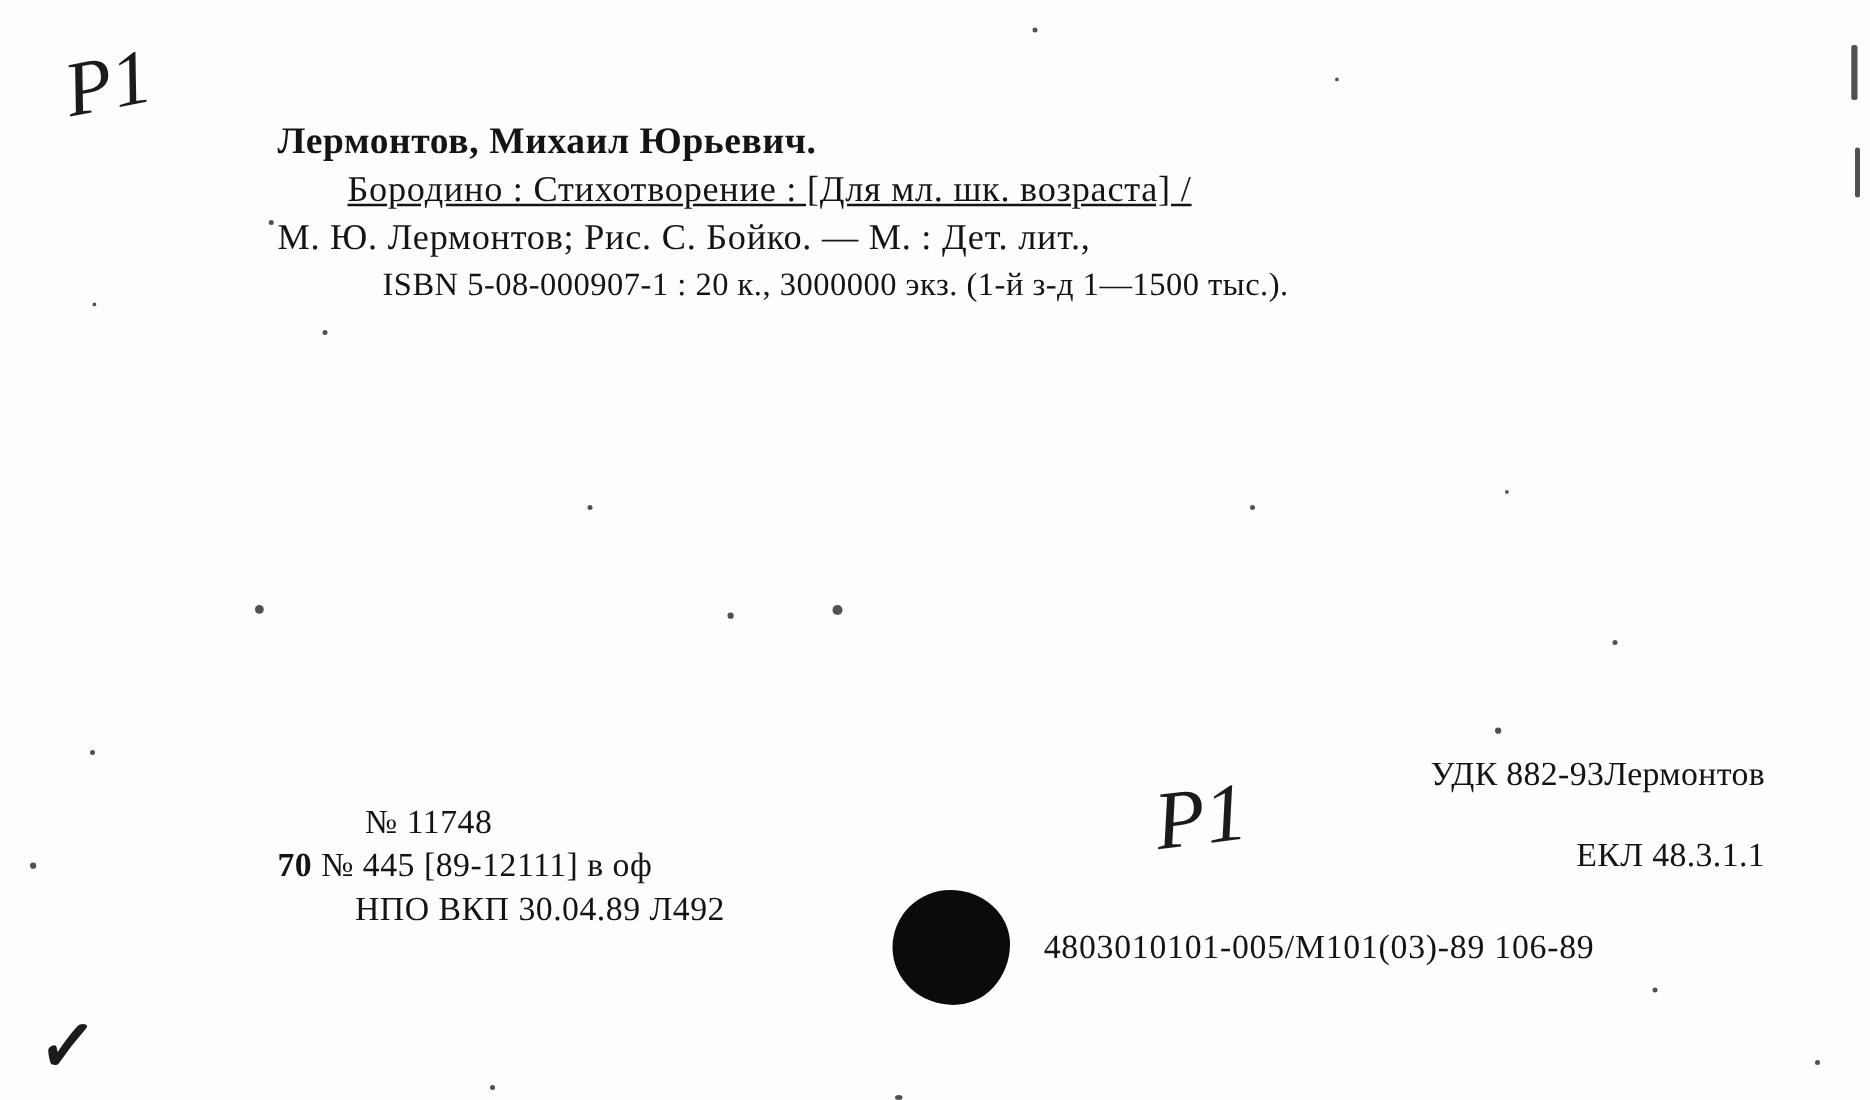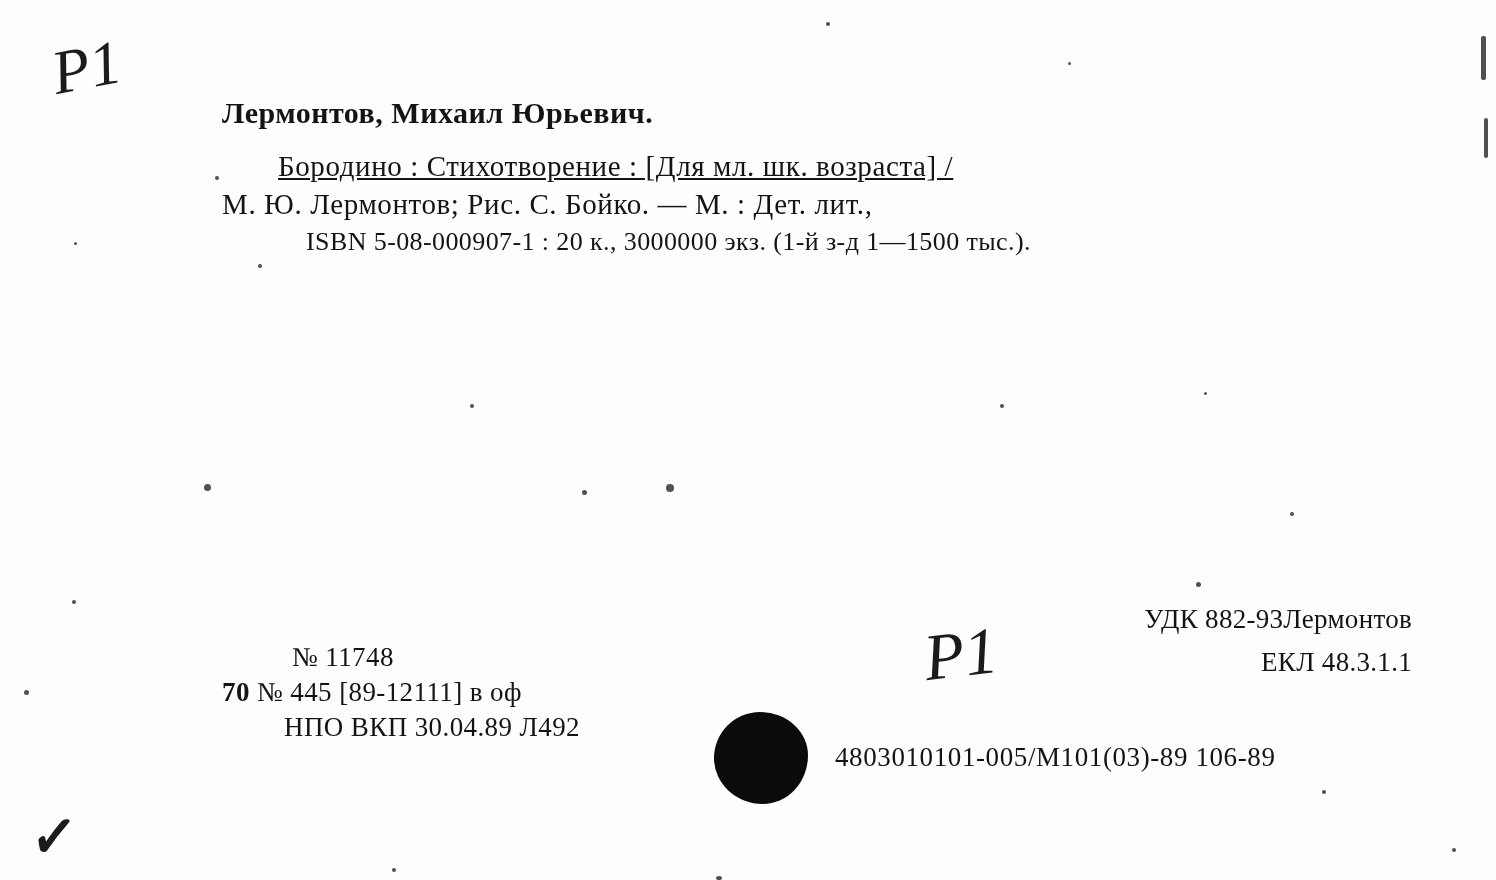--- a/index.html
+++ b/index.html
@@ -30,21 +30,21 @@
     position: absolute;
     left: 222px;
     top: 96px;
     width: 1190px;
   }
   .heading {
     font-weight: bold;
     font-size: 30px;
     letter-spacing: 0.5px;
     white-space: nowrap;
-    margin: 0 0 20px 0;
+    margin: 0 0 6px 0;
   }
   .body-line {
     font-size: 29px;
     letter-spacing: 0.6px;
     white-space: nowrap;
     margin: 0 0 5px 0;
   }
   .indent-1 { padding-left: 56px; text-decoration: underline; }
   .isbn-line {
     font-size: 26px;
@@ -73,21 +73,21 @@
   .classification {
     position: absolute;
     right: 84px;
     top: 606px;
     text-align: right;
     font-size: 27px;
     letter-spacing: 0.3px;
     line-height: 1.0;
     white-space: nowrap;
   }
-  .cls-udk { margin-bottom: 16px; }
+  .cls-udk { margin-bottom: 38px; }
   .cls-ekl { margin-bottom: 26px; }
 
   
   .code-line {
     position: absolute;
     left: 835px;
     top: 742px;
     font-size: 27px;
     letter-spacing: 0.6px;
     white-space: nowrap;

